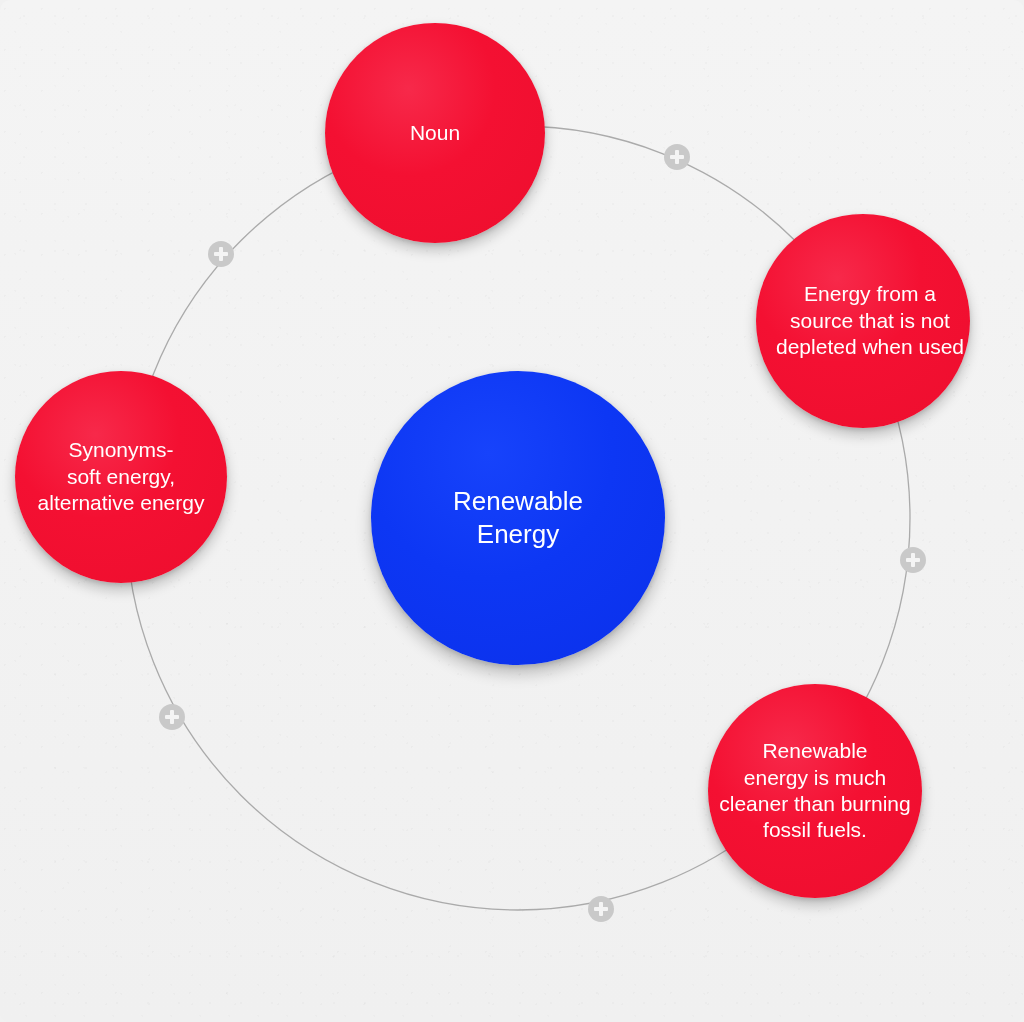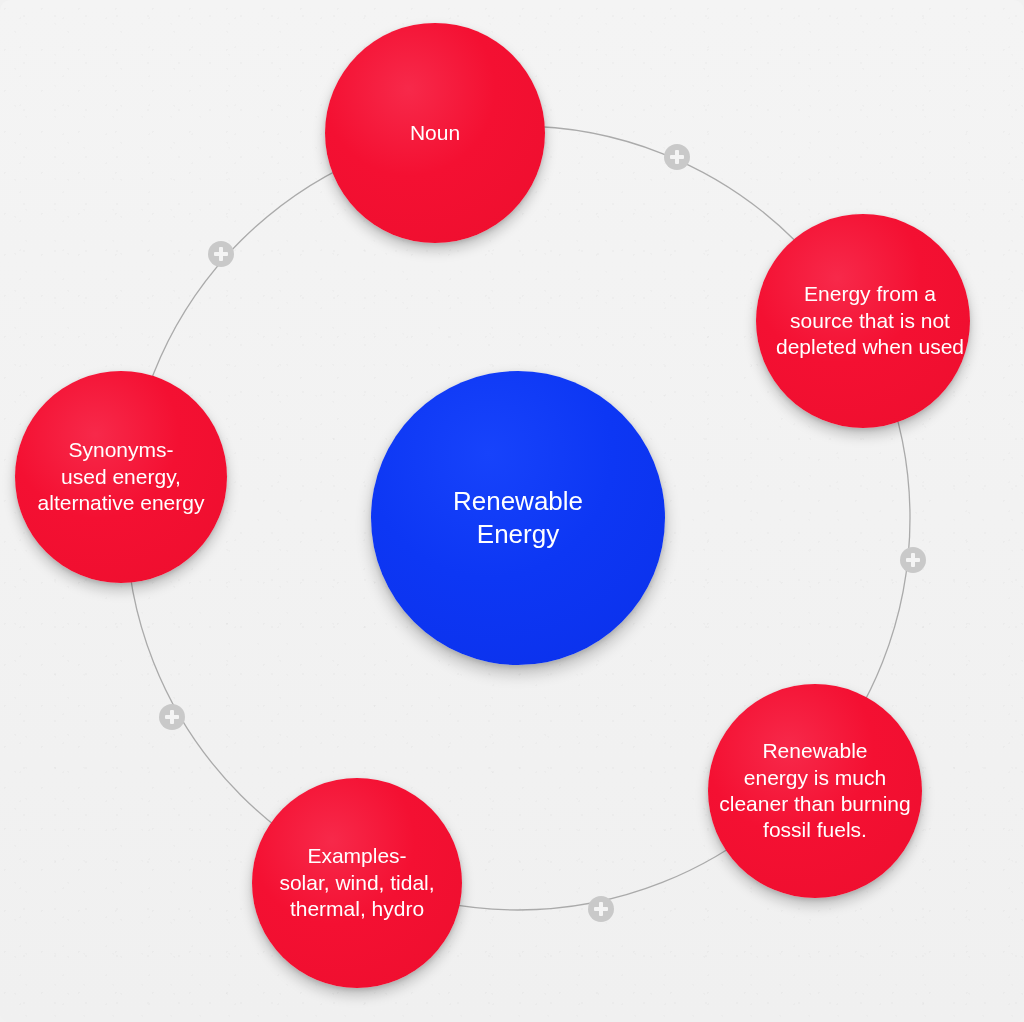--- a/index.html
+++ b/index.html
@@ -110,29 +110,24 @@
 depleted when used</span>
   </div>
 
   <div class="node node-red" style="left:708px; top:684px; width:214px; height:214px;">
     <span class="node-label">Renewable
 energy is much
 cleaner than burning
 fossil fuels.</span>
   </div>
 
-  <div class="node node-red" style="left:252px; top:778px; width:210px; height:210px;">
-    <span class="node-label">Examples-
-solar, wind, tidal,
-thermal, hydro</span>
-  </div>
 
   <div class="node node-red" style="left:15px; top:371px; width:212px; height:212px;">
     <span class="node-label">Synonyms-
-used energy,
+soft energy,
 alternative energy</span>
   </div>
 
   <div class="node node-blue" style="left:371px; top:371px; width:294px; height:294px;">
     <span class="node-label">Renewable
 Energy</span>
   </div>
 
   <div class="plus-btn" style="left:664px; top:144px;">
     <span class="bar-h"></span>

